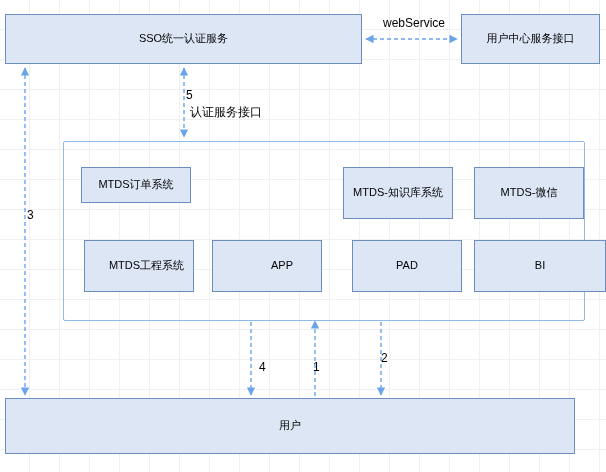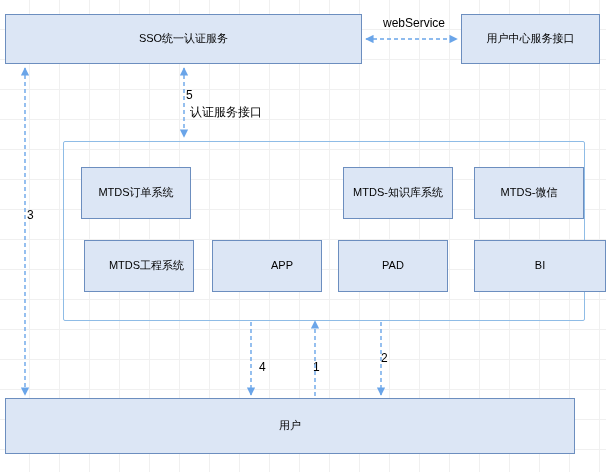--- a/index.html
+++ b/index.html
@@ -66,37 +66,37 @@
   <div class="box" style="left:5px; top:14px; width:357px; height:50px;">
     <span>SSO统一认证服务</span>
   </div>
 
   <div class="box" style="left:461px; top:14px; width:139px; height:50px;">
     <span>用户中心服务接口</span>
   </div>
 
   <div class="container-box" style="left:63px; top:141px; width:522px; height:180px;"></div>
 
-  <div class="box" style="left:81px; top:167px; width:110px; height:52px;">
+  <div class="box" style="left:81px; top:167px; width:110px; height:36px;">
     <span>MTDS订单系统</span>
   </div>
   <div class="box" style="left:343px; top:167px; width:110px; height:52px;">
     <span>MTDS-知识库系统</span>
   </div>
   <div class="box" style="left:474px; top:167px; width:110px; height:52px; left:474px;">
     <span>MTDS-微信</span>
   </div>
 
   <div class="box" style="left:84px; top:240px; width:110px; height:52px;padding-left:15px;">
     <span>MTDS工程系统</span>
   </div>
   <div class="box" style="left:212px; top:240px; width:110px; height:52px;padding-left:30px;">
     <span>APP</span>
   </div>
-  <div class="box" style="left:338px; top:240px; width:110px; height:52px;">
+  <div class="box" style="left:352px; top:240px; width:110px; height:52px;">
     <span>PAD</span>
   </div>
   <div class="box" style="left:474px; top:240px; width:132px; height:52px;">
     <span>BI</span>
   </div>
 
   <div class="box" style="left:5px; top:398px; width:570px; height:56px;">
     <span>用户</span>
   </div>
 

